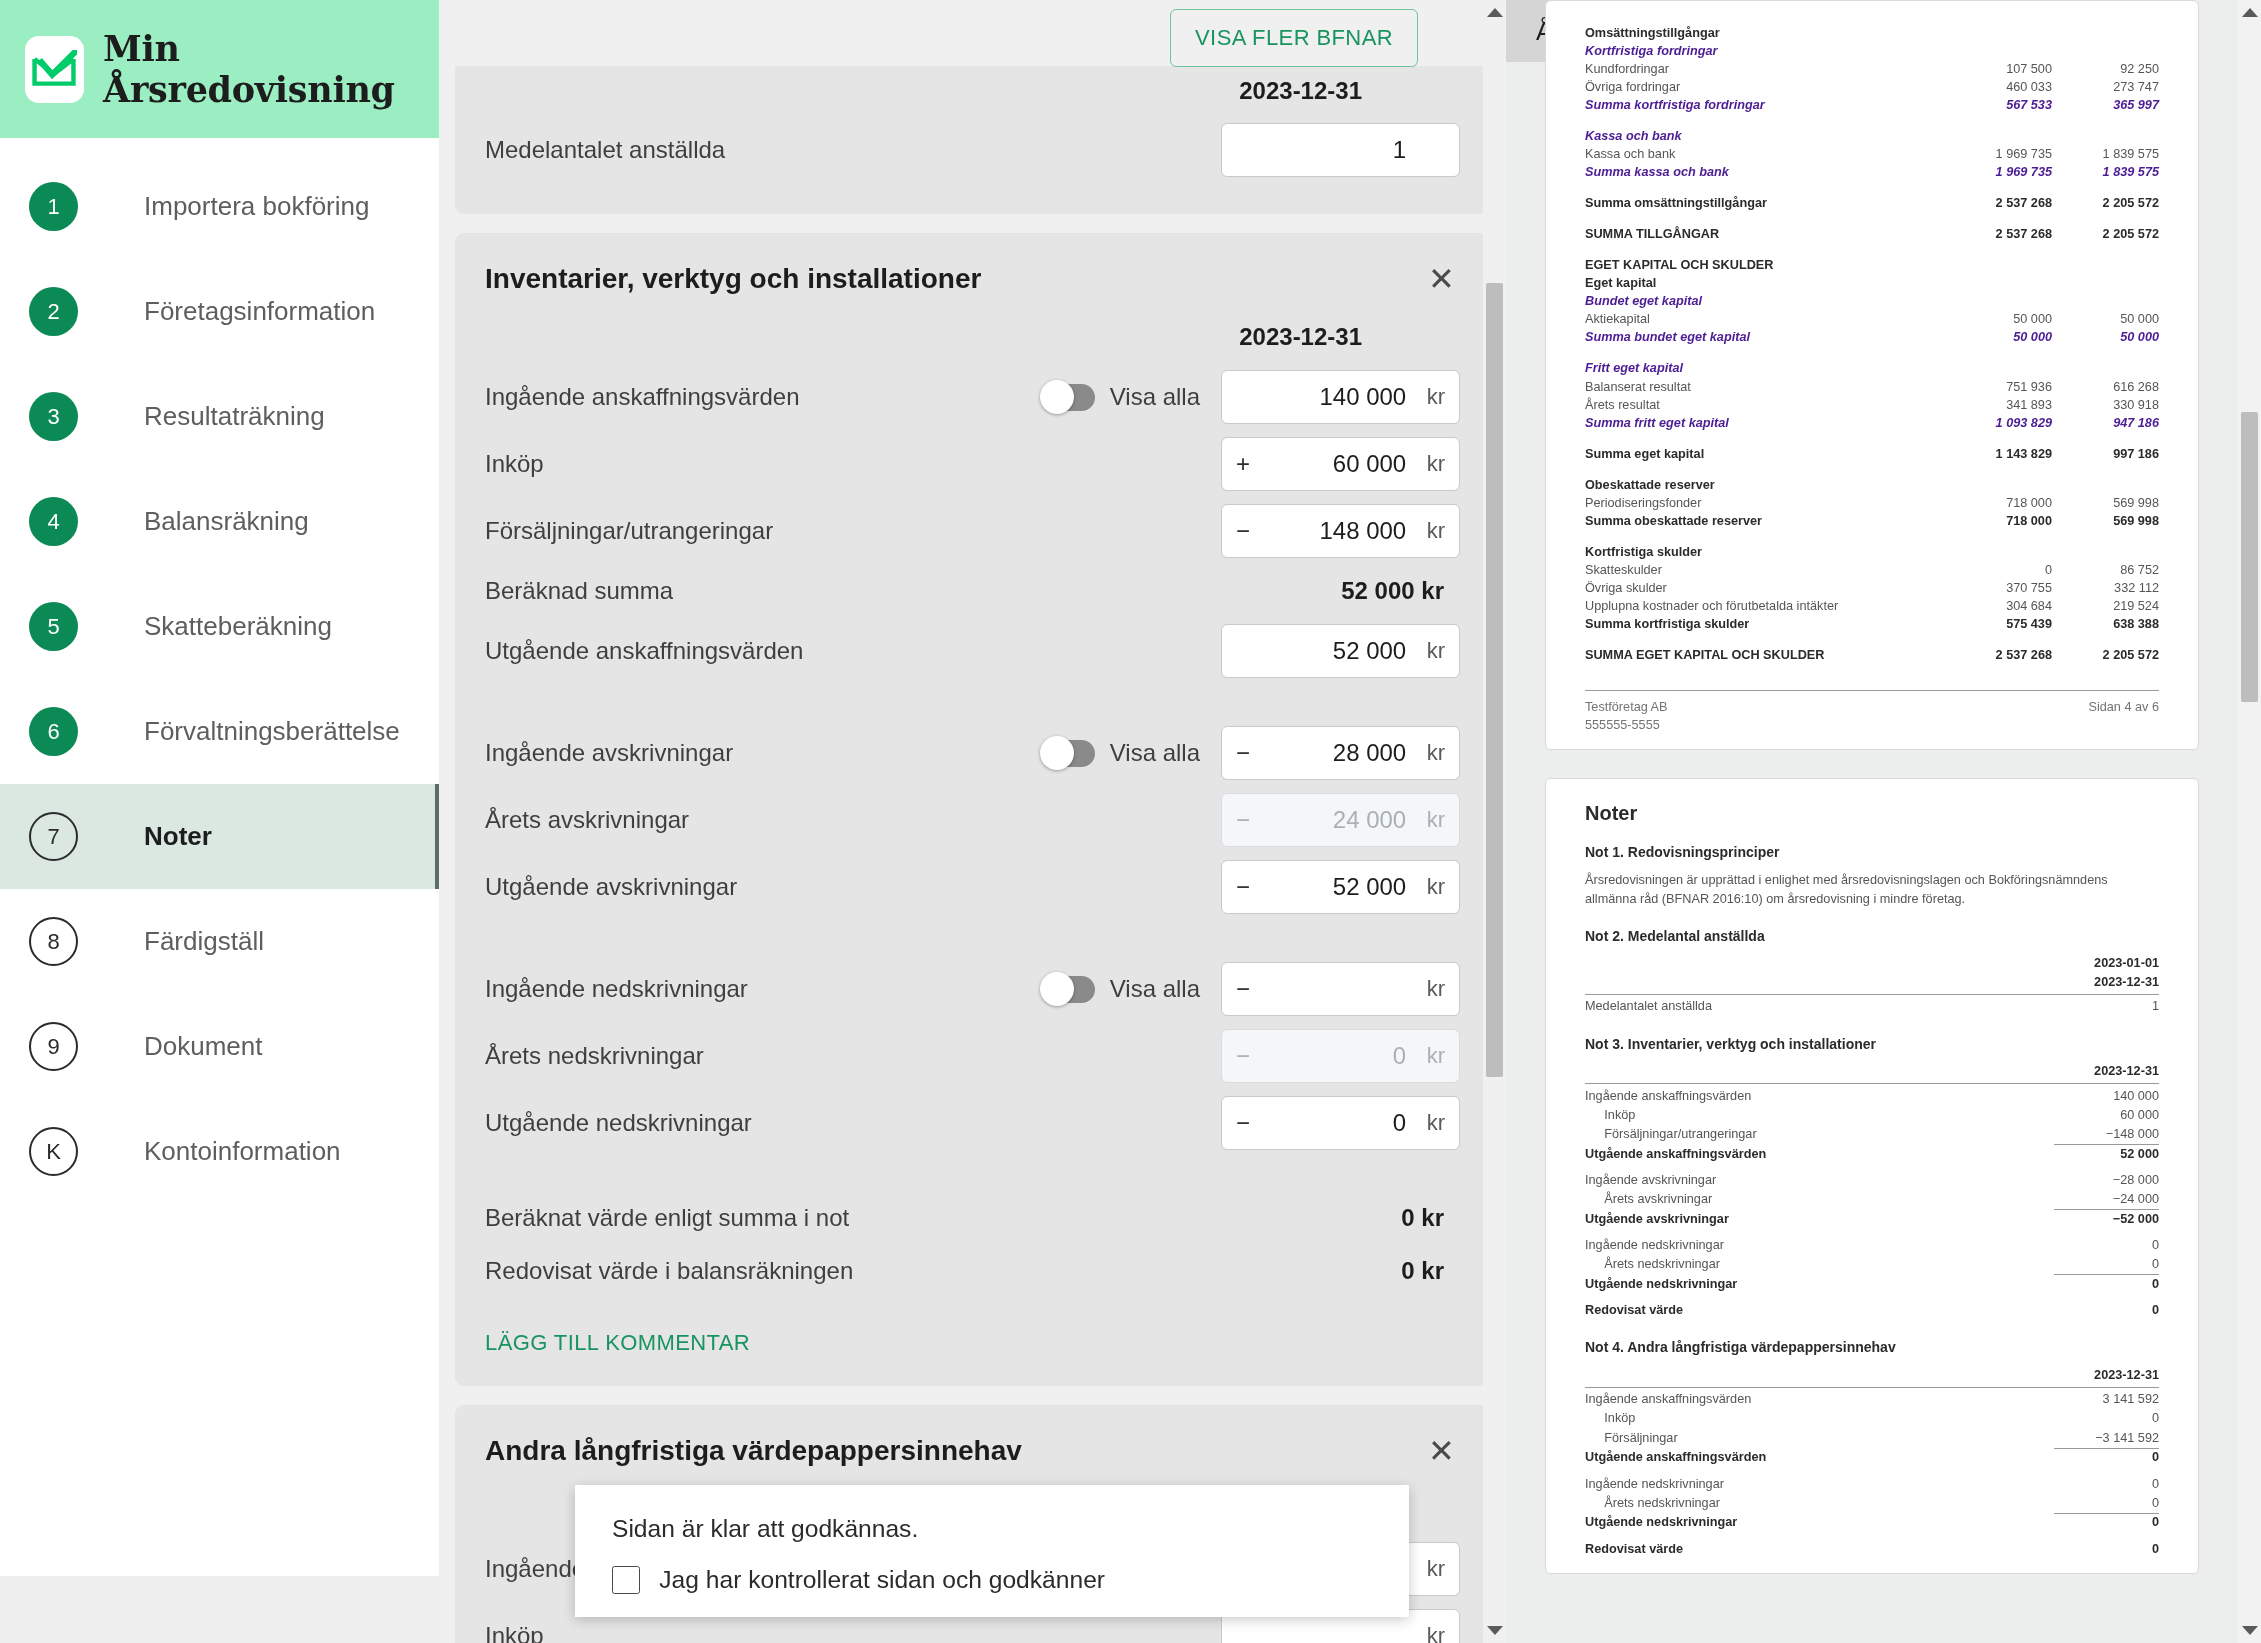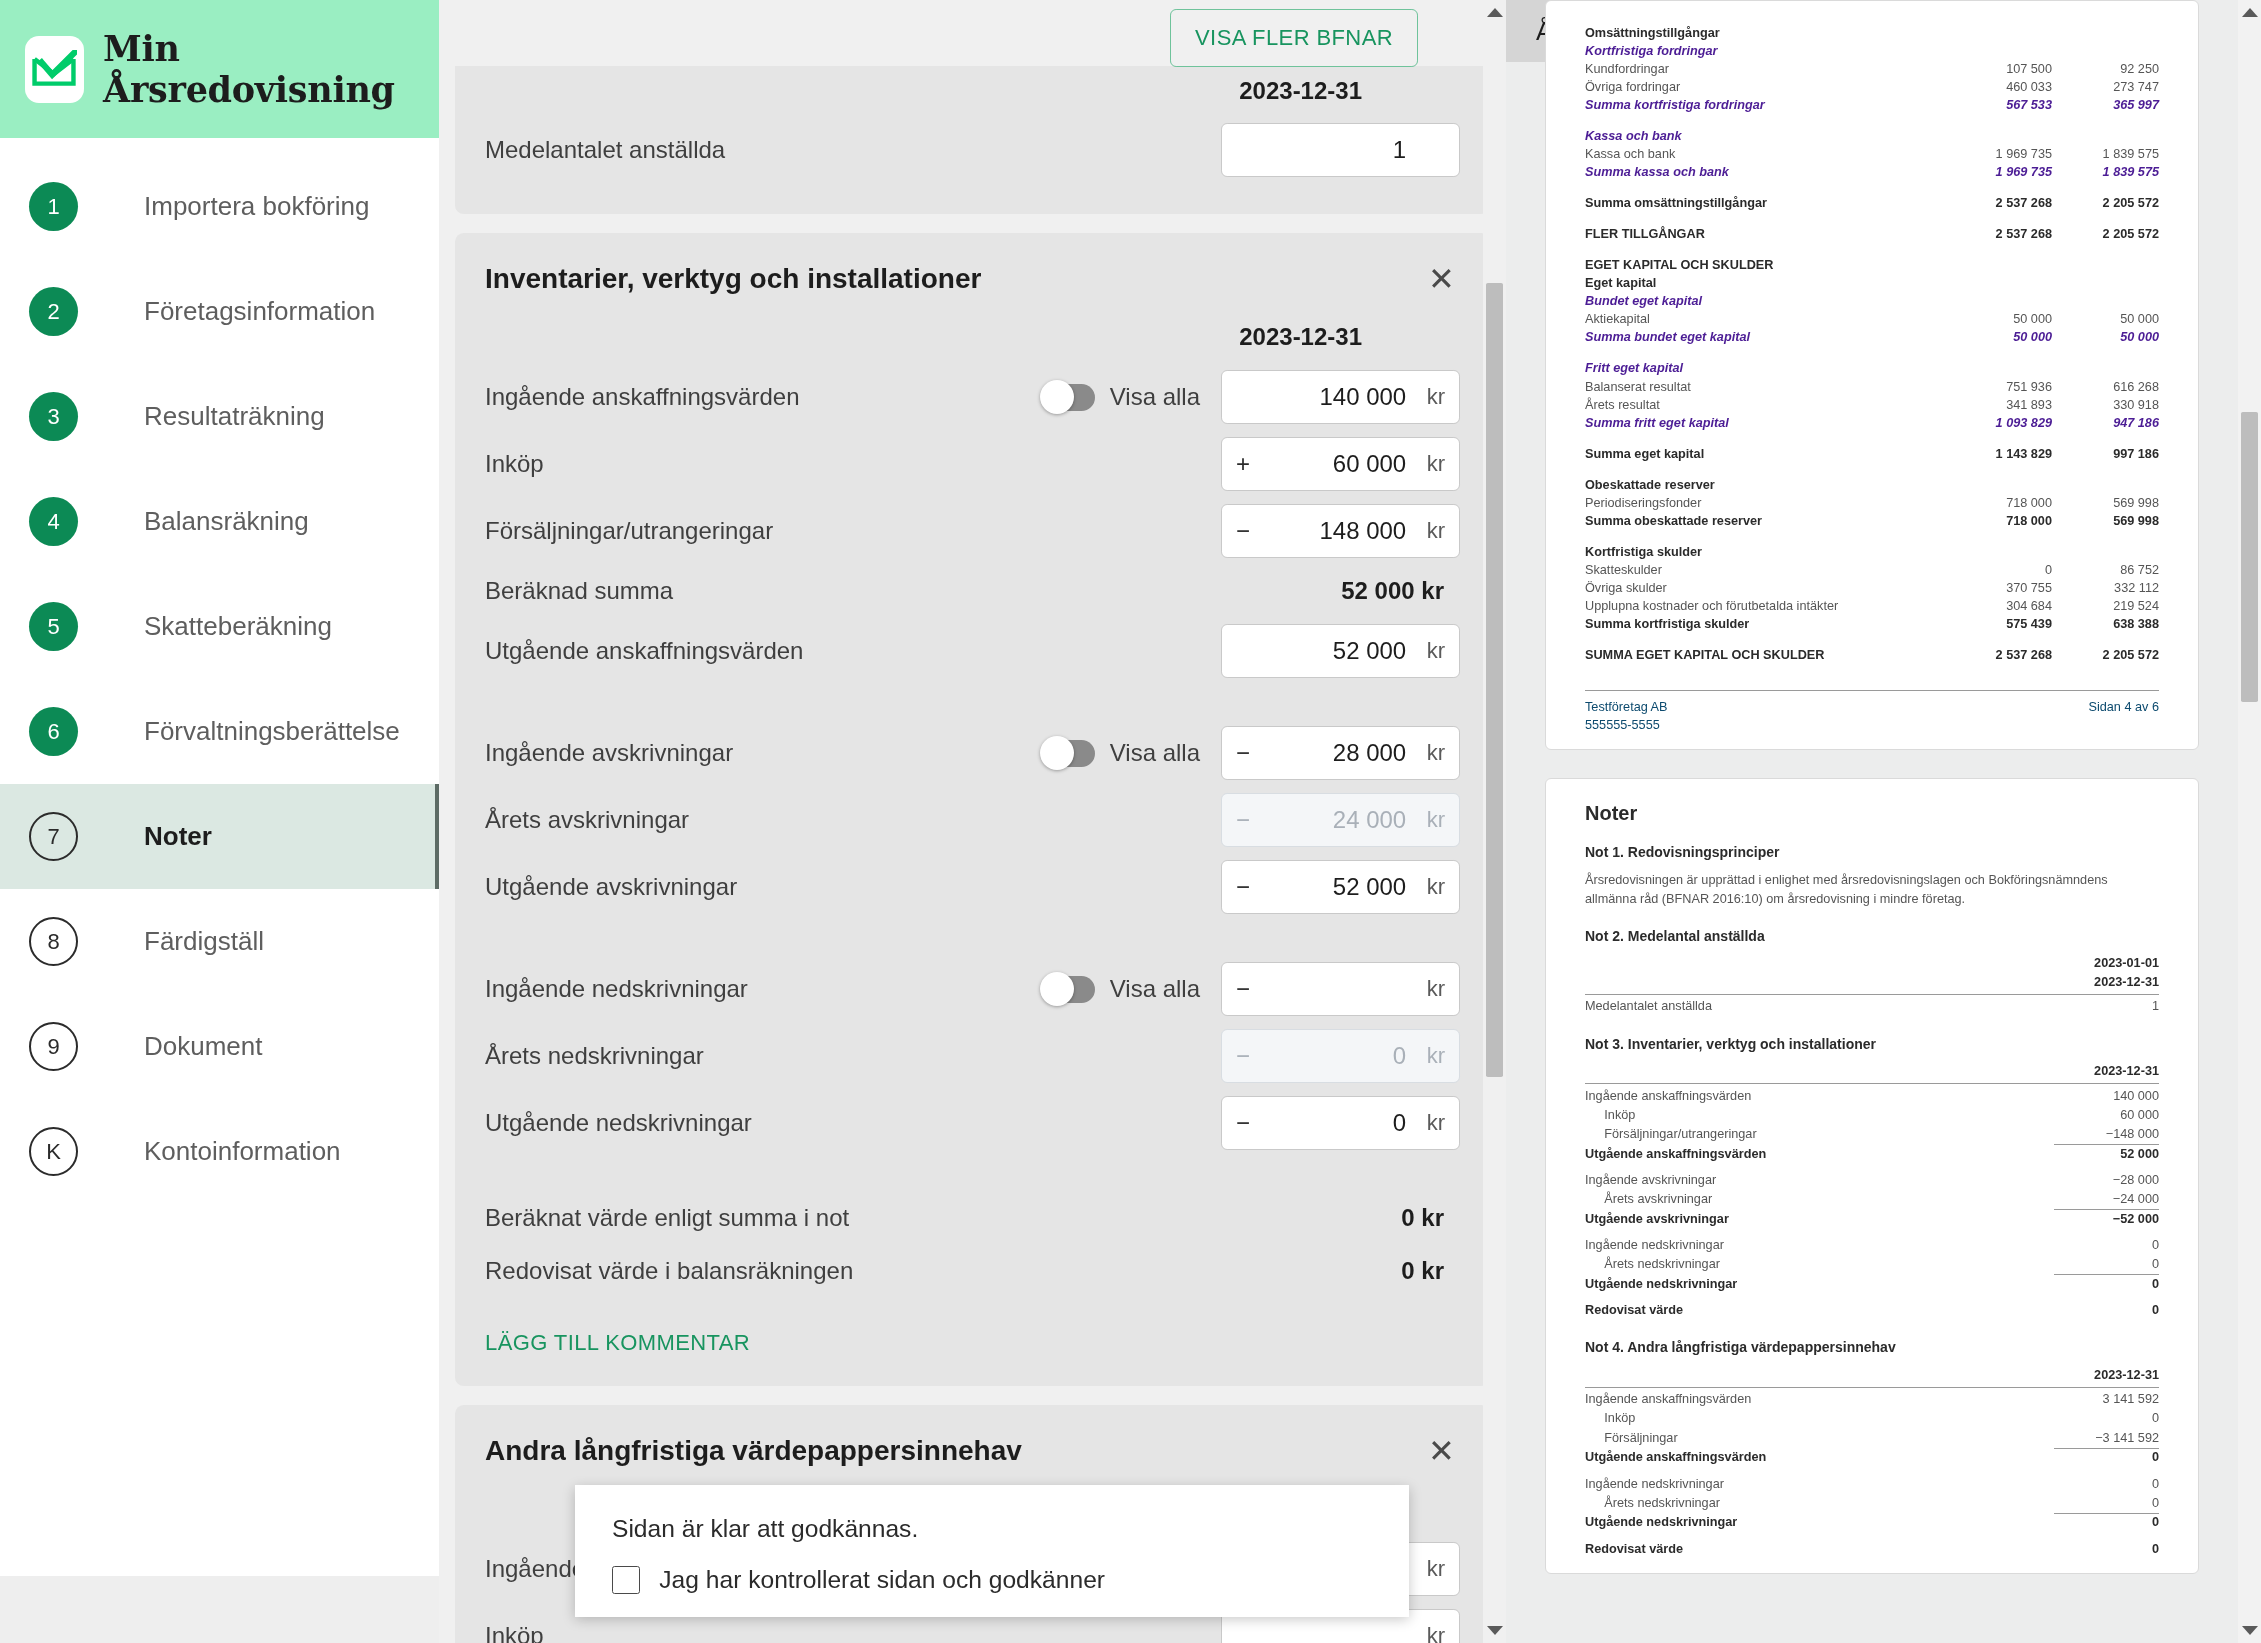--- a/index.html
+++ b/index.html
@@ -162,21 +162,21 @@
   .page-1 { margin-top: 0; }
   .pline { display: flex; align-items: baseline; font-size: 12.7px; color: #555; line-height: 1.42; }
   .pline .nm { flex: 1; }
   .pline .c1, .pline .c2 { width: 107px; text-align: right; }
   .pline.b { font-weight: bold; color: #2b2b2b; }
   .pline.bi { font-weight: bold; font-style: italic; color: #4c1d95; }
   .pline.hd { font-weight: bold; color: #2b2b2b; }
   .gap { height: 13px; }
   .gap-sm { height: 7px; }
   .pfoot-rule { border-top: 0.9px solid #9a9a9a; margin-top: 26px; margin-bottom: 7px; }
-  .pfoot { display: flex; justify-content: space-between; font-size: 12.7px; color: #0c4a6e; line-height: 1.45; }
+  .pfoot { display: flex; justify-content: space-between; font-size: 12.7px; color: #737373; line-height: 1.45; }
 
   .note-h1 { font-size: 20px; font-weight: bold; color: #2b2b2b; margin-bottom: 19.3px; }
   .note-h2 { font-size: 14px; font-weight: bold; color: #2b2b2b; margin: 19.3px 0 10.5px 0; }
   .note-p { font-size: 12.7px; color: #555; line-height: 1.5; margin-bottom: 7px; }
   .note-datehd { text-align: right; font-size: 12.7px; font-weight: bold; color: #2b2b2b; line-height: 1.45; }
   .rule { border-top: 0.9px solid #9a9a9a; margin: 2.6px 0 2.6px 0; }
   .nrow { display: flex; align-items: baseline; font-size: 12.7px; color: #555; line-height: 1.5; }
   .nrow .nm { flex: 1; }
   .nrow .v { width: 105px; text-align: right; }
   .nrow.b { font-weight: bold; color: #2b2b2b; }
@@ -523,21 +523,21 @@
               <span class="c2">1 839 575</span>
             </div>
             <div class="gap"></div>
             <div class="pline b">
               <span class="nm">Summa omsättningstillgångar</span>
               <span class="c1">2 537 268</span>
               <span class="c2">2 205 572</span>
             </div>
             <div class="gap"></div>
             <div class="pline b">
-              <span class="nm">FLER TILLGÅNGAR</span>
+              <span class="nm">SUMMA TILLGÅNGAR</span>
               <span class="c1">2 537 268</span>
               <span class="c2">2 205 572</span>
             </div>
             <div class="gap"></div>
             <div class="pline b">
               <span class="nm">EGET KAPITAL OCH SKULDER</span>
               <span class="c1"></span>
               <span class="c2"></span>
             </div>
             <div class="pline b">

